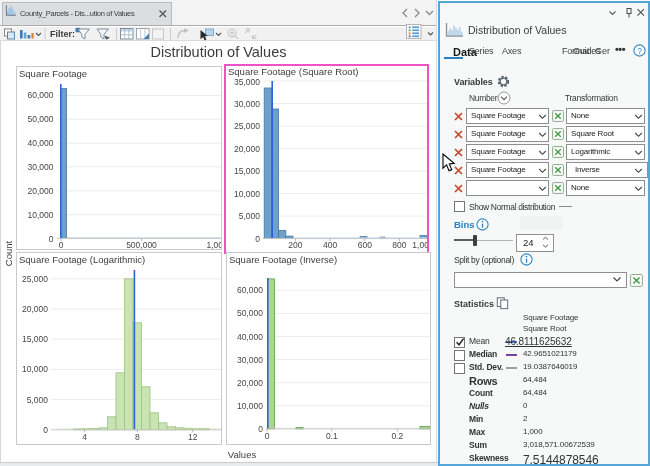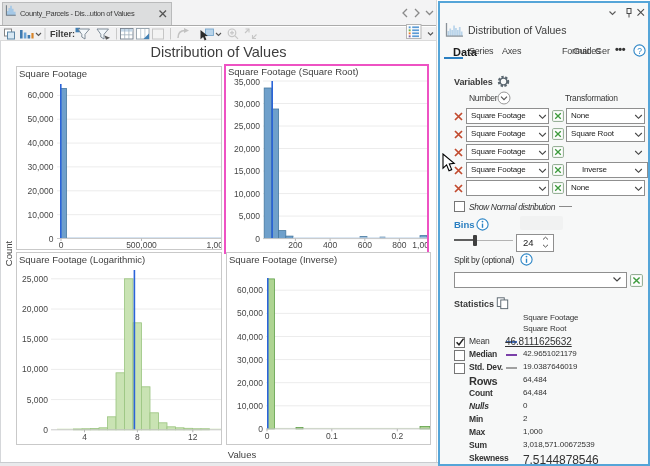--- a/index.html
+++ b/index.html
@@ -362,56 +362,57 @@
     <path d="M1,1 L8,8 M1,8 L8,1" stroke="#c14a2e" stroke-width="1.7"></path>
   </svg>
   <div class="abs" style="left:466px;top:144px;width:83px;height:16px;background:#fff;border:1px solid #8f8f8f;font-size:8px;letter-spacing:-0.2px;color:#222;line-height:14.5px;padding-left:4px;">Square Footage</div>
   <svg class="abs" style="left:538px;top:149.5px;" width="9" height="6" viewBox="0 0 9 6">
     <polyline points="1.2,1 4.5,4.3 7.8,1" stroke="#444" stroke-width="1.1" fill="none"></polyline>
   </svg>
   <svg class="abs" style="left:551.5px;top:146px;" width="12" height="12" viewBox="0 0 12 12">
     <rect x="0.6" y="0.6" width="10.8" height="10.8" rx="1" fill="#fdfdfd" stroke="#8ca88c" stroke-width="1"></rect>
     <path d="M3.2,3.2 L8.8,8.8 M3.2,8.8 L8.8,3.2" stroke="#3c9b3c" stroke-width="1.3"></path>
   </svg>
+  <div class="abs" style="left:566px;top:144px;width:79px;height:16px;background:#fff;border:1px solid #8f8f8f;font-size:8px;letter-spacing:-0.2px;color:#222;line-height:14.5px;padding-left:4px;">Logarithmic</div>
   <svg class="abs" style="left:634px;top:149.5px;" width="9" height="6" viewBox="0 0 9 6">
     <polyline points="1.2,1 4.5,4.3 7.8,1" stroke="#444" stroke-width="1.1" fill="none"></polyline>
   </svg>
   <svg class="abs" style="left:454px;top:166px;" width="9" height="9" viewBox="0 0 9 9">
     <path d="M1,1 L8,8 M1,8 L8,1" stroke="#c14a2e" stroke-width="1.7"></path>
   </svg>
   <div class="abs" style="left:466px;top:162px;width:83px;height:16px;background:#fff;border:1px solid #8f8f8f;font-size:8px;letter-spacing:-0.2px;color:#222;line-height:14.5px;padding-left:4px;">Square Footage</div>
   <svg class="abs" style="left:538px;top:167.5px;" width="9" height="6" viewBox="0 0 9 6">
     <polyline points="1.2,1 4.5,4.3 7.8,1" stroke="#444" stroke-width="1.1" fill="none"></polyline>
   </svg>
   <svg class="abs" style="left:551.5px;top:164px;" width="12" height="12" viewBox="0 0 12 12">
     <rect x="0.6" y="0.6" width="10.8" height="10.8" rx="1" fill="#fdfdfd" stroke="#8ca88c" stroke-width="1"></rect>
     <path d="M3.2,3.2 L8.8,8.8 M3.2,8.8 L8.8,3.2" stroke="#3c9b3c" stroke-width="1.3"></path>
   </svg>
-  <div class="abs" style="left:566px;top:162px;width:82px;height:16px;background:#fff;border:1px solid #8f8f8f;font-size:8px;letter-spacing:-0.2px;color:#222;line-height:14.5px;padding-left:15px;">Inverse</div>
+  <div class="abs" style="left:566px;top:162px;width:82px;height:16px;background:#fff;border:1px solid #8f8f8f;font-size:8px;letter-spacing:-0.2px;color:#222;line-height:14.5px;padding-left:8px;">Inverse</div>
   <svg class="abs" style="left:634px;top:167.5px;" width="9" height="6" viewBox="0 0 9 6">
     <polyline points="1.2,1 4.5,4.3 7.8,1" stroke="#444" stroke-width="1.1" fill="none"></polyline>
   </svg>
   <svg class="abs" style="left:454px;top:184px;" width="9" height="9" viewBox="0 0 9 9">
     <path d="M1,1 L8,8 M1,8 L8,1" stroke="#c14a2e" stroke-width="1.7"></path>
   </svg>
   <div class="abs" style="left:466px;top:180px;width:83px;height:16px;background:#fff;border:1px solid #8f8f8f;font-size:8px;letter-spacing:-0.2px;color:#222;line-height:14.5px;padding-left:4px;"></div>
   <svg class="abs" style="left:538px;top:185.5px;" width="9" height="6" viewBox="0 0 9 6">
     <polyline points="1.2,1 4.5,4.3 7.8,1" stroke="#444" stroke-width="1.1" fill="none"></polyline>
   </svg>
   <svg class="abs" style="left:551.5px;top:182px;" width="12" height="12" viewBox="0 0 12 12">
     <rect x="0.6" y="0.6" width="10.8" height="10.8" rx="1" fill="#fdfdfd" stroke="#8ca88c" stroke-width="1"></rect>
     <path d="M3.2,3.2 L8.8,8.8 M3.2,8.8 L8.8,3.2" stroke="#3c9b3c" stroke-width="1.3"></path>
   </svg>
   <div class="abs" style="left:566px;top:180px;width:79px;height:16px;background:#fff;border:1px solid #8f8f8f;font-size:8px;letter-spacing:-0.2px;color:#222;line-height:14.5px;padding-left:4px;">None</div>
   <svg class="abs" style="left:634px;top:185.5px;" width="9" height="6" viewBox="0 0 9 6">
     <polyline points="1.2,1 4.5,4.3 7.8,1" stroke="#444" stroke-width="1.1" fill="none"></polyline>
   </svg>
 
   <div class="abs" style="left:454px;top:201px;width:11px;height:11px;background:#fff;border:1px solid #767676;"></div>
-  <div class="abs" style="left:469px;top:202px;font-size:8.5px;letter-spacing:-0.35px;color:#333;font-style:italic;">Show Normal distribution</div>
+  <div class="abs" style="left:469px;top:202px;font-size:8.5px;letter-spacing:-0.35px;color:#333;">Show Normal distribution</div>
   <div class="abs" style="left:559px;top:205.5px;width:13px;height:1.7px;background:#8a8a8a;"></div>
 
   <div class="abs" style="left:454px;top:219px;font-size:9.5px;font-weight:bold;color:#2a7fc1;">Bins</div>
   <svg class="abs" style="left:476px;top:218px;" width="13" height="13" viewBox="0 0 13 13">
     <circle cx="6.5" cy="6.5" r="5.6" fill="#fff" stroke="#2e86c6" stroke-width="1.1"></circle>
     <circle cx="6.5" cy="3.6" r="0.9" fill="#2e86c6"></circle>
     <line x1="6.5" y1="5.6" x2="6.5" y2="9.8" stroke="#2e86c6" stroke-width="1.4"></line>
   </svg>
   <div class="abs" style="left:520px;top:216px;width:43px;height:14px;background:#f1f2f2;border-radius:2px;"></div>
   <div class="abs" style="left:454px;top:239.3px;width:20px;height:2px;background:#5f5f5f;"></div>

